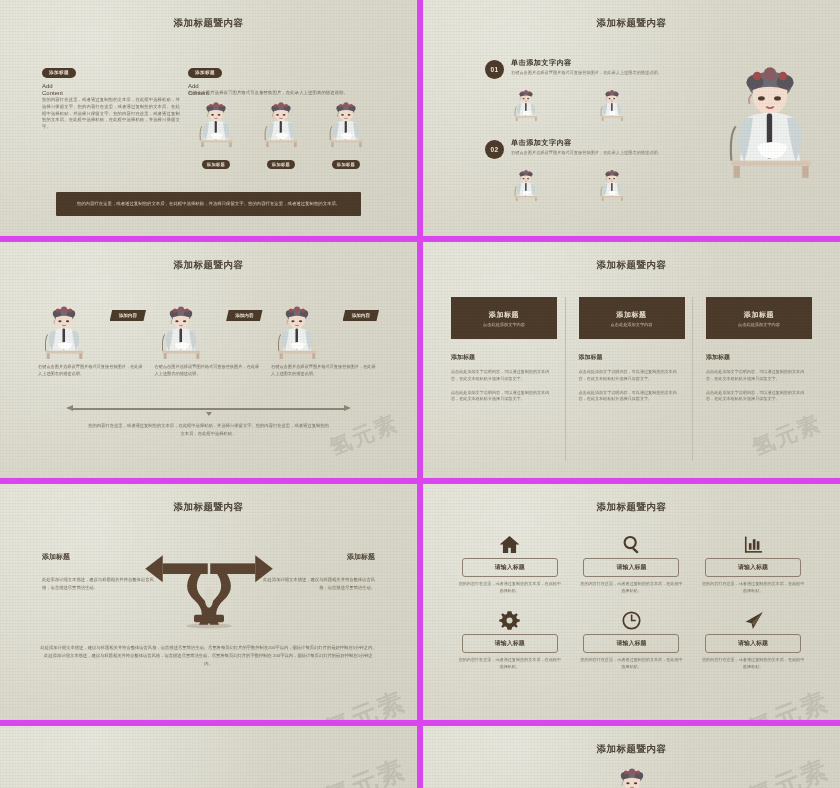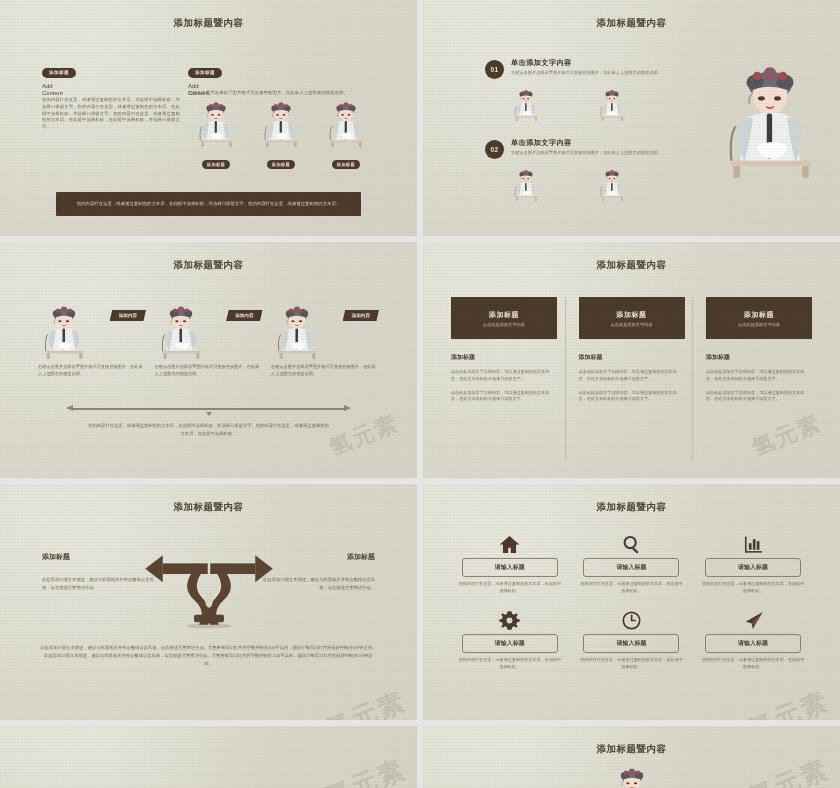--- a/index.html
+++ b/index.html
@@ -4,21 +4,21 @@
 <style>
   * { box-sizing: border-box; margin:0; padding:0; }
   html,body{
     width:840px; height:788px; overflow:hidden;
     background:#ffffff;
     font-family:"Liberation Sans","DejaVu Sans",sans-serif;
   }
   #grid{
     position:relative;
     width:840px; height:788px;
-    background:#e5e5e5;
+    background:#d946ef;
   }
   .slide{
     position:absolute;
     width:417px; height:236px;
     background:
       radial-gradient(circle at 22% 18%, rgba(255,255,255,.30), rgba(255,255,255,0) 55%),
       linear-gradient(145deg,#e0dfd2 0%,#d9d8ca 45%,#d4d3c5 100%);
     overflow:hidden;
   }
   .slide::after{

